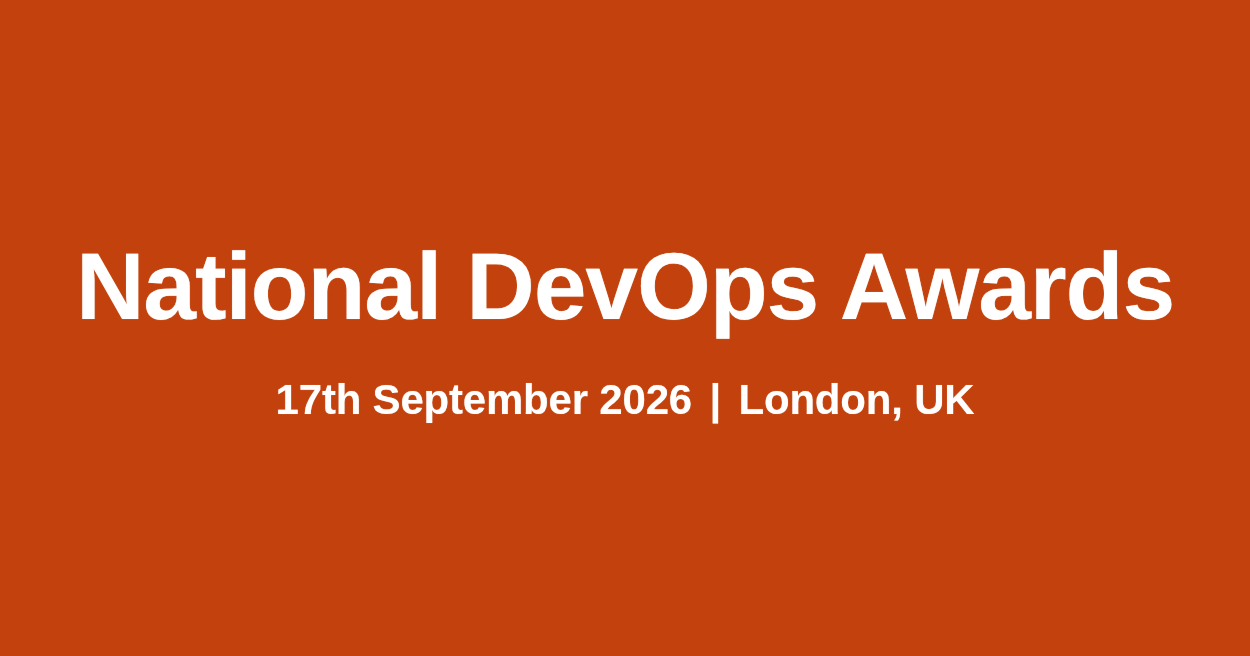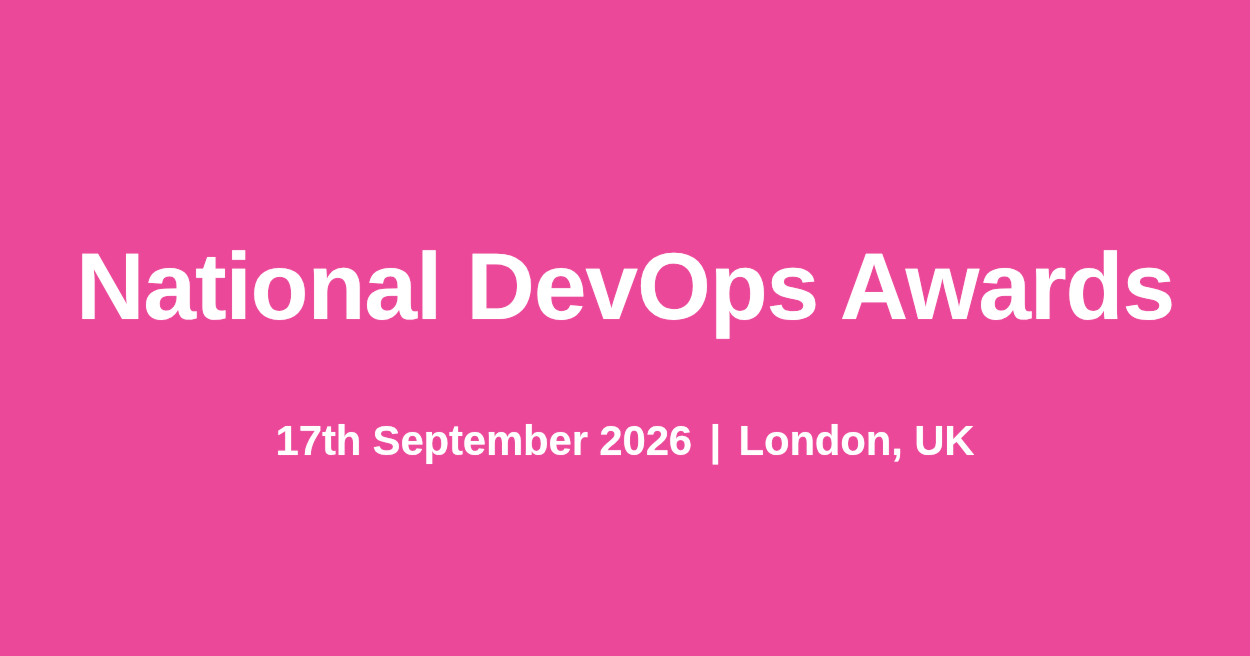--- a/index.html
+++ b/index.html
@@ -56,31 +56,30 @@
     top: 374px;
     text-align: center;
     color: #ffffff;
     font-family: "Liberation Sans", sans-serif;
     font-weight: bold;
     font-size: 42px;
     line-height: 52px;
     letter-spacing: -0.2px;
     white-space: nowrap;
     text-shadow: 0 0 1px rgba(255,255,255,0.5);
-    margin-top: 41px;
   }
   .sub-sep {
     display: inline-block;
     padding: 0 6px;
   }
 </style>
 </head>
 <body style="background: rgb(3, 189, 95);">
 
-<div class="banner" style="background: #ec4899; padding-left: 36px;">
+<div class="banner" style="background: #c2410c; padding-left: 36px;">
   <div class="banner-inner">
 
     <h1 class="event-title" style="color: rgb(255, 255, 255);">National DevOps Awards</h1>
 
     <div class="event-subtitle" style="color: rgb(255, 255, 255);">
       <span>17th September 2026</span>
       <span class="sub-sep">|</span>
       <span>London, UK</span>
     </div>
 

